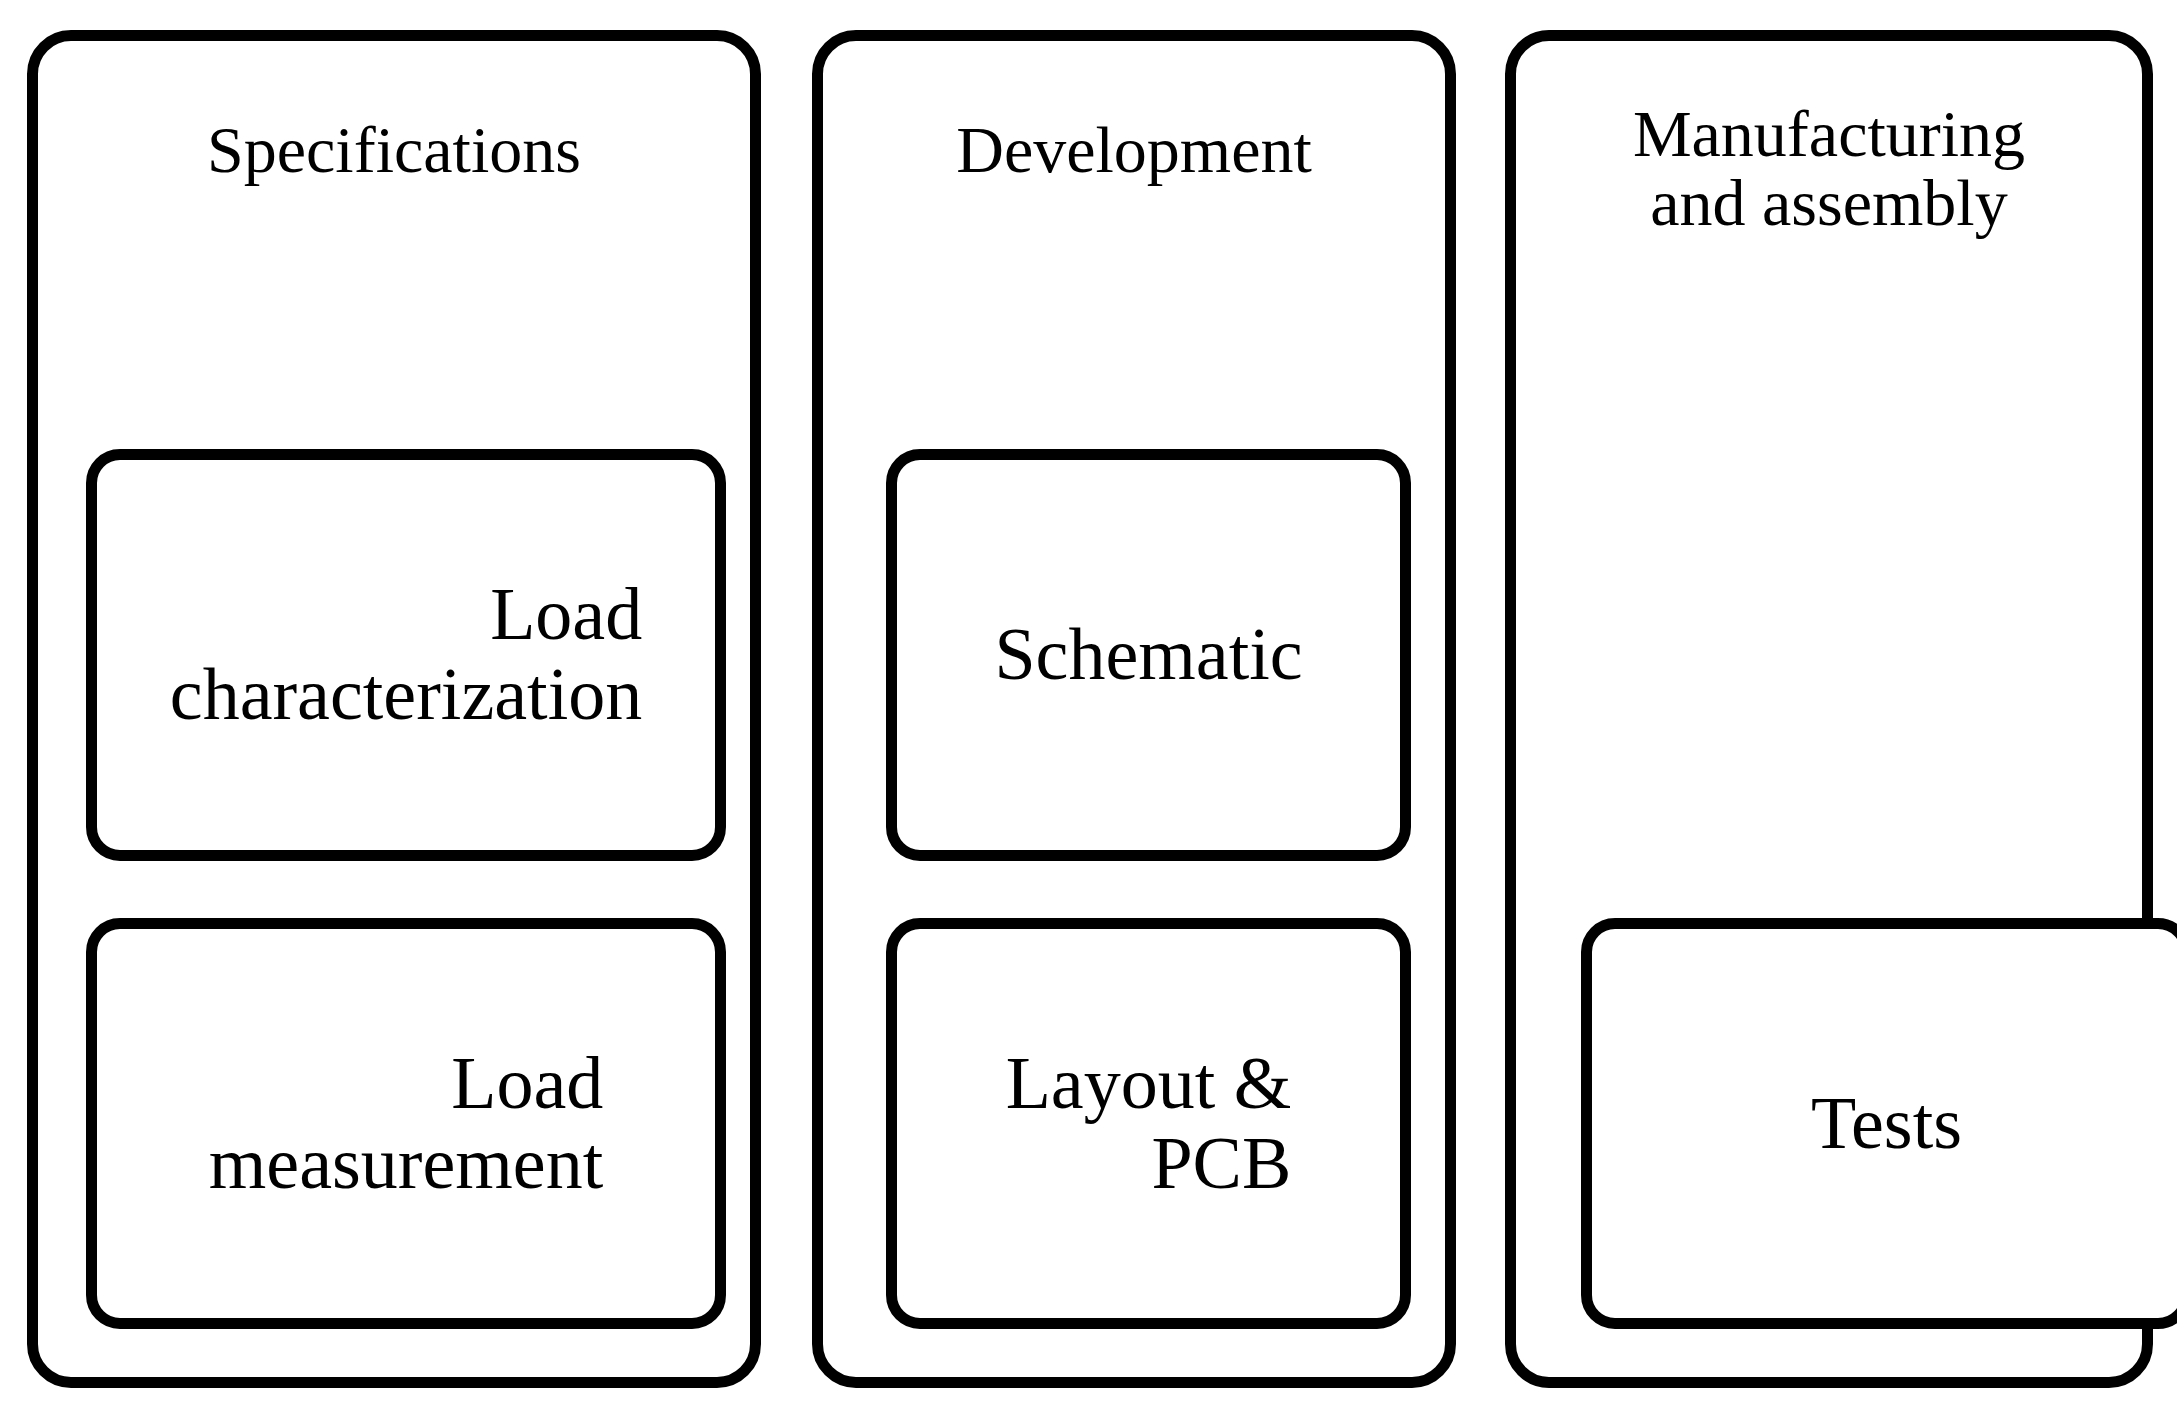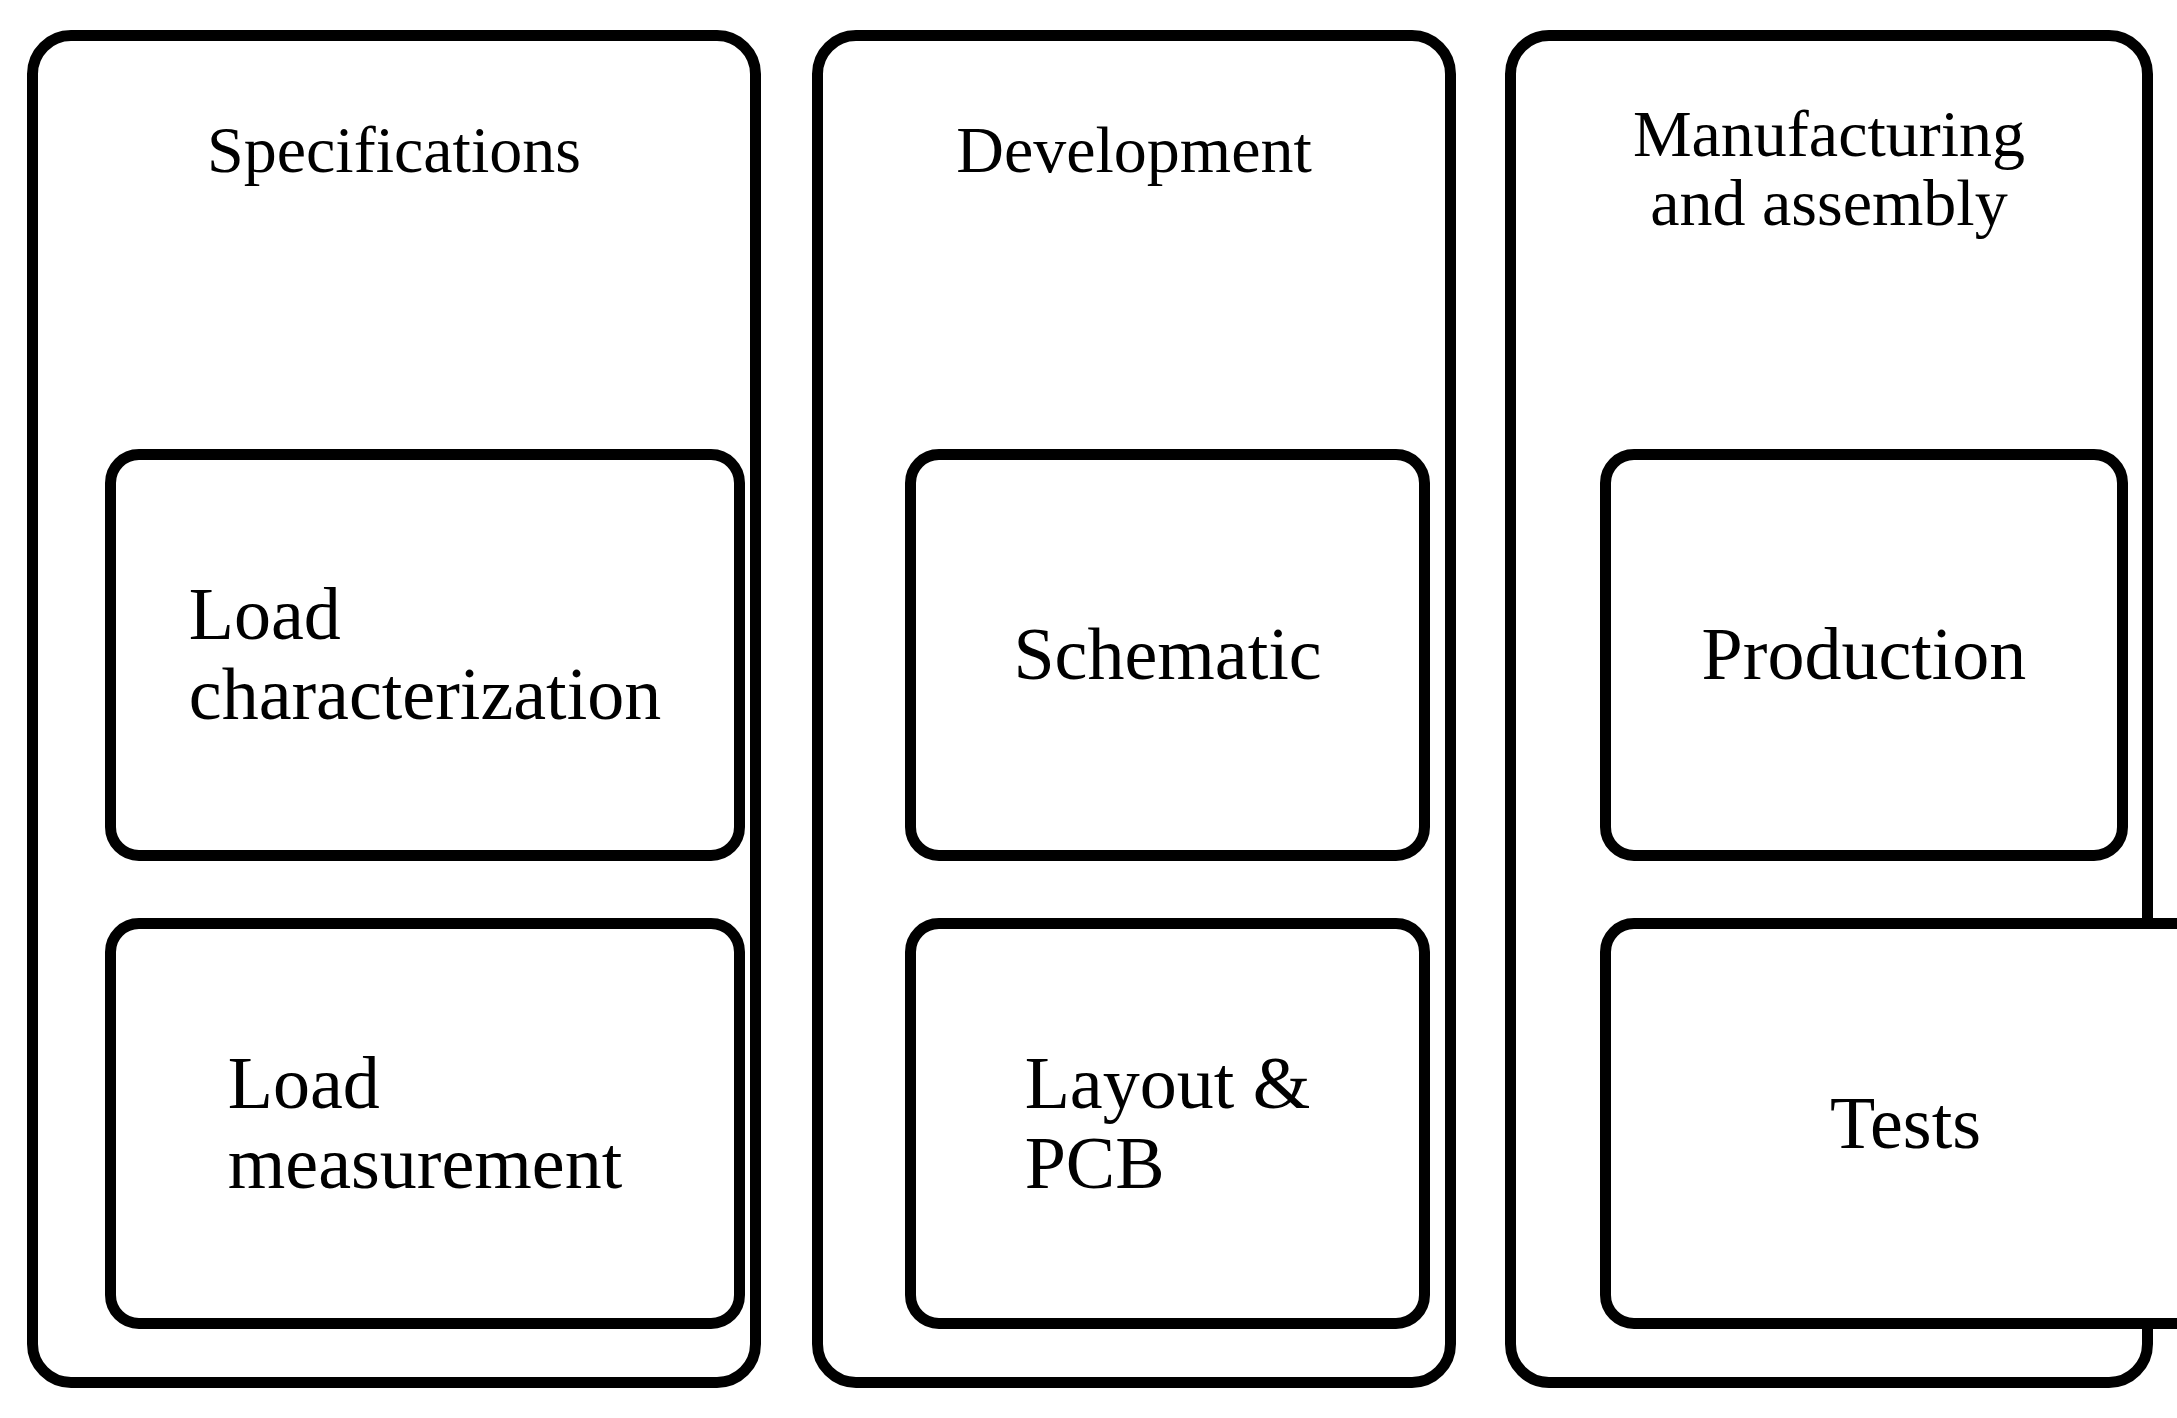--- a/index.html
+++ b/index.html
@@ -52,22 +52,21 @@
   
   .step-box {
     position: absolute;
     box-sizing: border-box;
     border: 11px solid #000000;
     border-radius: 34px;
     background: #ffffff;
     display: flex;
     align-items: center;
     justify-content: center;
-    text-align: left;
-    margin-left: 19px;
+    text-align: right;
   }
 
   .step-label {
     font-size: 74px;
     line-height: 1.08;
     font-weight: 400;
     white-space: pre-line;
     padding: 0 14px;
   }
 
@@ -112,22 +111,19 @@
     <div class="step-box" id="step-1-1">
       <span class="step-label">Layout &amp;
 PCB</span>
     </div>
   </div>
 
   <div class="phase-column" id="phase-col-2">
     <div class="phase-title">Manufacturing
 and assembly</div>
 
-    <div class="step-box" id="step-2-0">
-      <span class="step-label">Production</span>
-    </div>
 
     <div class="step-box" id="step-2-1">
       <span class="step-label">Tests</span>
     </div>
   </div>
 
 </div>
 
 </body></html>

